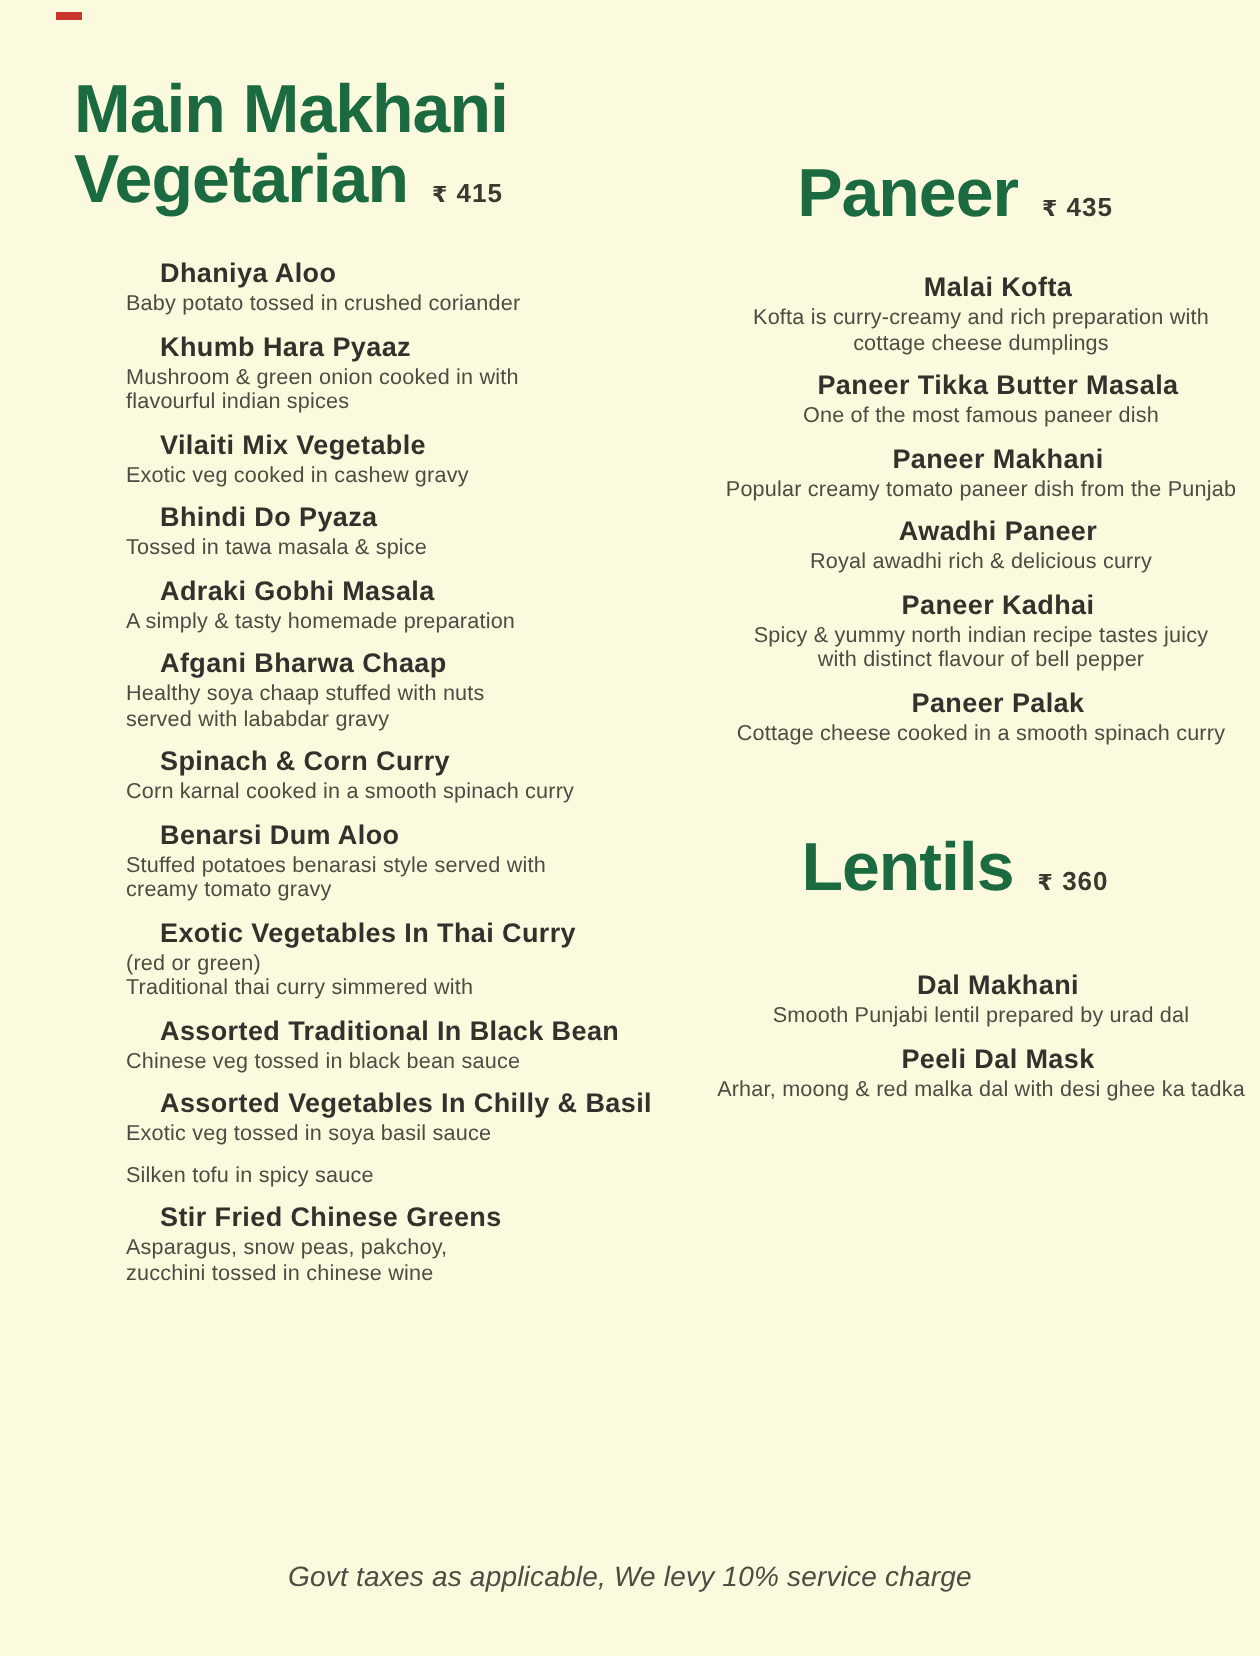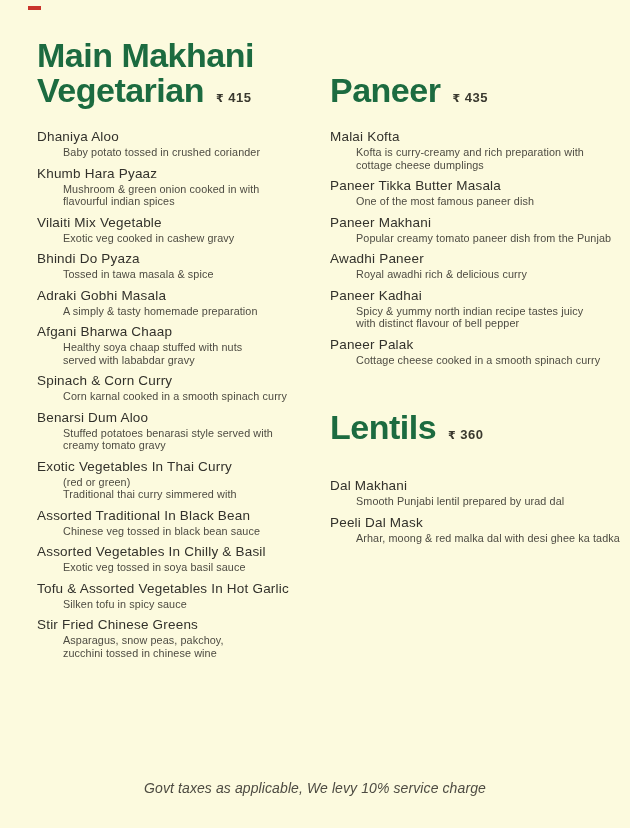--- a/index.html
+++ b/index.html
@@ -15,21 +15,21 @@
   .red-mark {
     position: absolute;
     left: 28px;
     top: 6px;
     width: 13px;
     height: 4px;
     background: #c9342b;
   }
   .col { position: absolute; }
   .col-left  { left: 37px;  top: 38px; width: 288px; }
-  .col-right { left: 330px; top: 73px; width: 295px; }
+  .col-right { left: 330px; top: 80px; width: 295px; text-align: center; }
 
   .section-title {
     margin: 0;
     color: #1c6b40;
     font-size: 34px;
     line-height: 35px;
     font-weight: bold;
     letter-spacing: -0.5px;
     white-space: nowrap;
   }
@@ -42,25 +42,26 @@
     white-space: nowrap;
   }
   .price .rupee  { font-size: 11px; }
   .price .amount { font-size: 13px; margin-top: 32px; }
 
   .items { margin-top: 14px; }
   .menu-item { margin-bottom: 8px; }
   .item-name {
     font-size: 13.5px;
     line-height: 14px;
-    font-weight: normal;
+    font-weight: bold;
     color: #32312b;
     letter-spacing: 0.2px;
     white-space: nowrap;
     padding-bottom: 2px;
+    margin-left: 43px;
   }
   .item-desc {
     font-size: 10.8px;
     line-height: 12.5px;
     color: #4d4b42;
     letter-spacing: 0.1px;
     white-space: nowrap;
     padding-left: 26px;
   }
 
@@ -134,21 +135,20 @@
           </div>
           <div class="menu-item">
             <div class="item-name">Assorted Traditional In Black Bean</div>
             <div class="item-desc">Chinese veg tossed in black bean sauce</div>
           </div>
           <div class="menu-item">
             <div class="item-name">Assorted Vegetables In Chilly &amp; Basil</div>
             <div class="item-desc">Exotic veg tossed in soya basil sauce</div>
           </div>
           <div class="menu-item">
-            <div class="item-name">Tofu &amp; Assorted Vegetables In Hot Garlic</div>
             <div class="item-desc">Silken tofu in spicy sauce</div>
           </div>
           <div class="menu-item">
             <div class="item-name">Stir Fried Chinese Greens</div>
             <div class="item-desc">Asparagus, snow peas, pakchoy,</div>
             <div class="item-desc">zucchini tossed in chinese wine</div>
           </div>
         </div>
     </section>
   </div>

